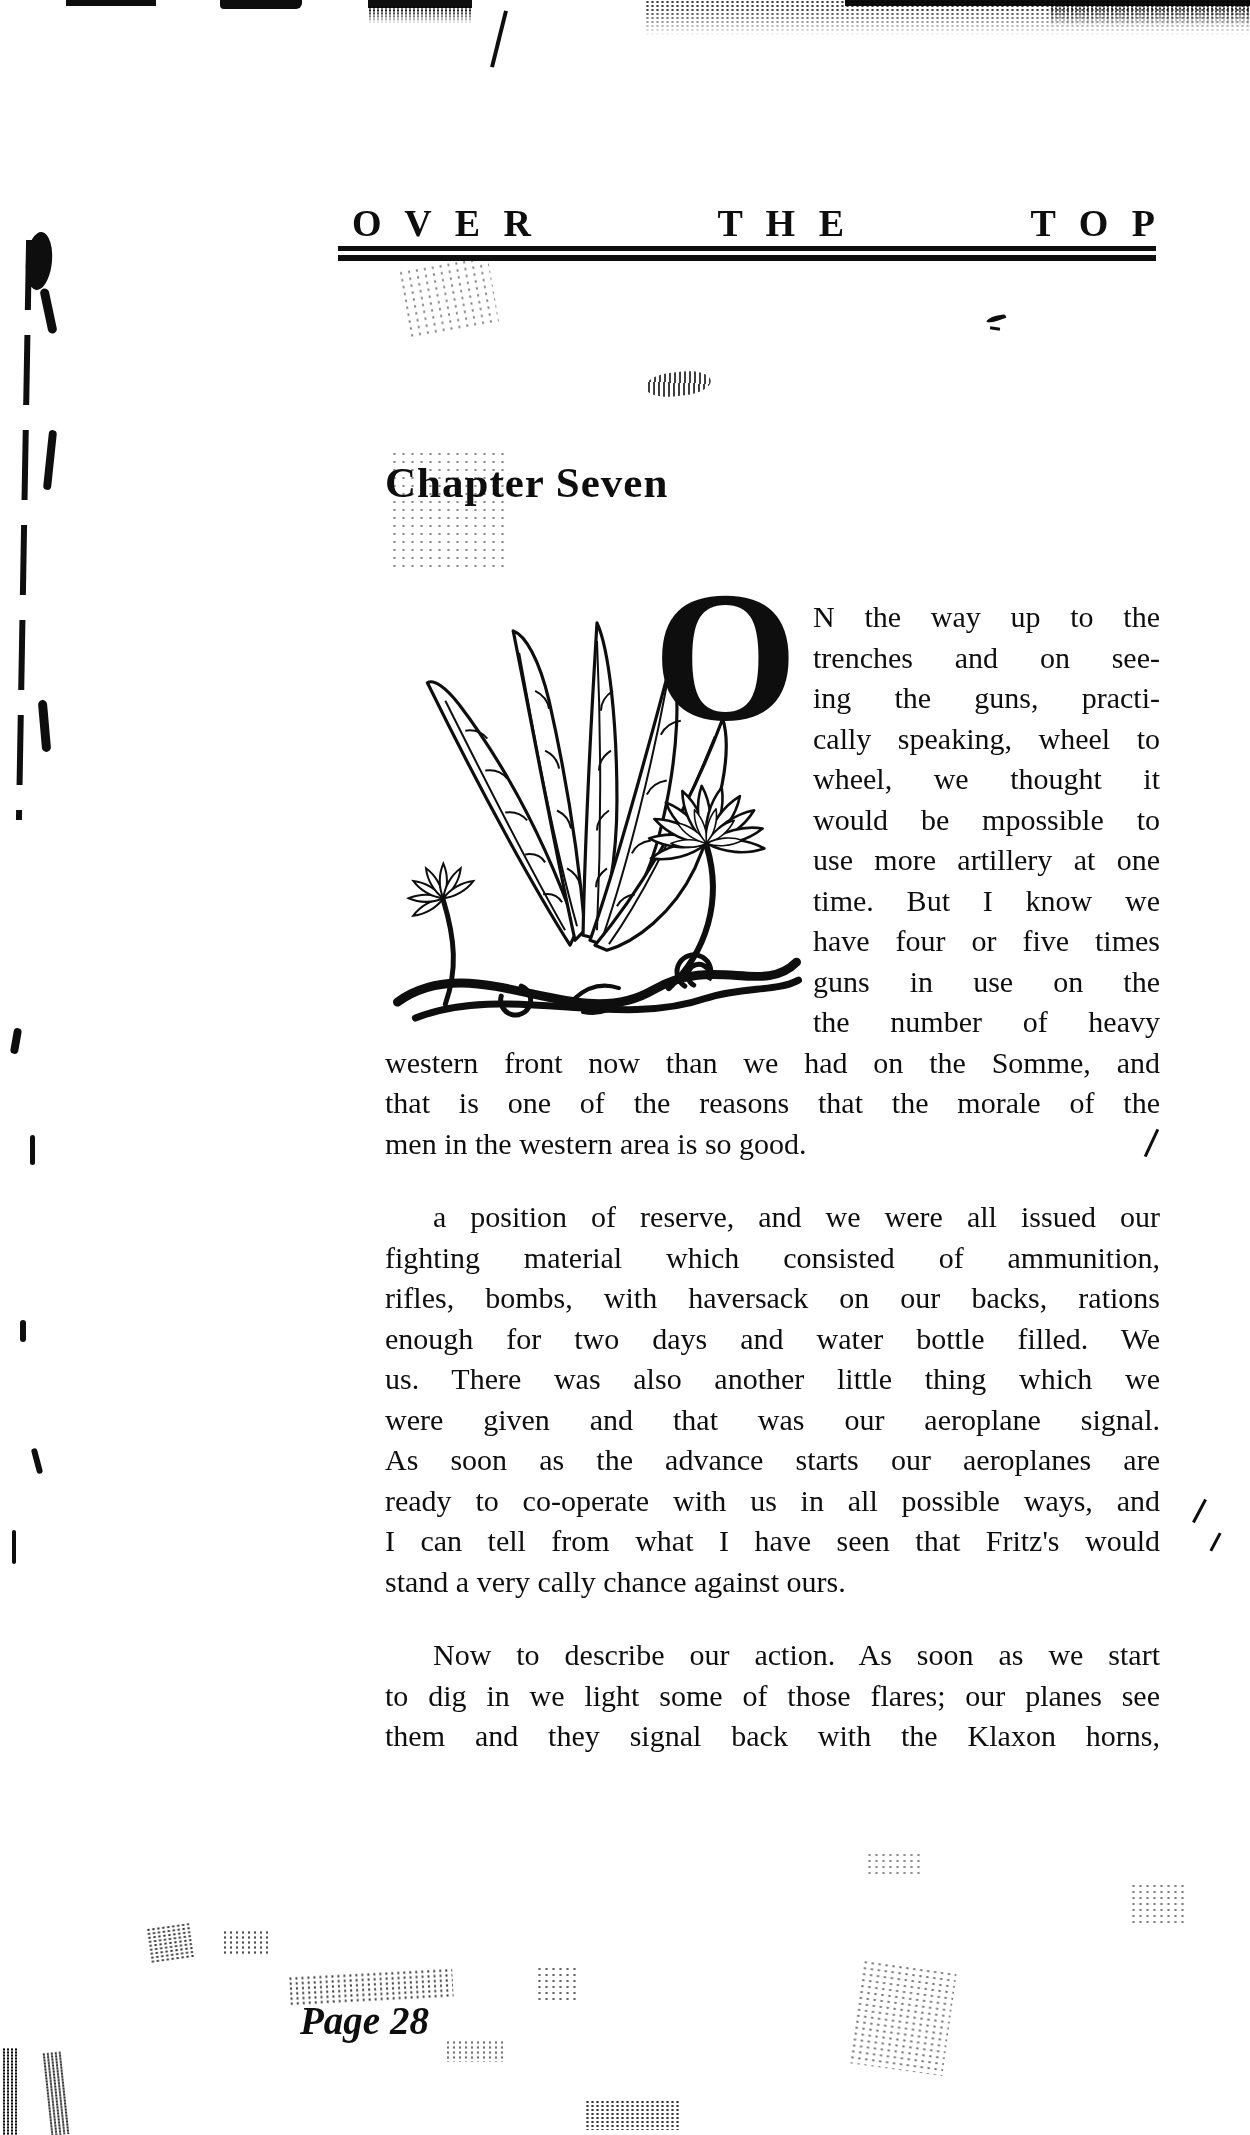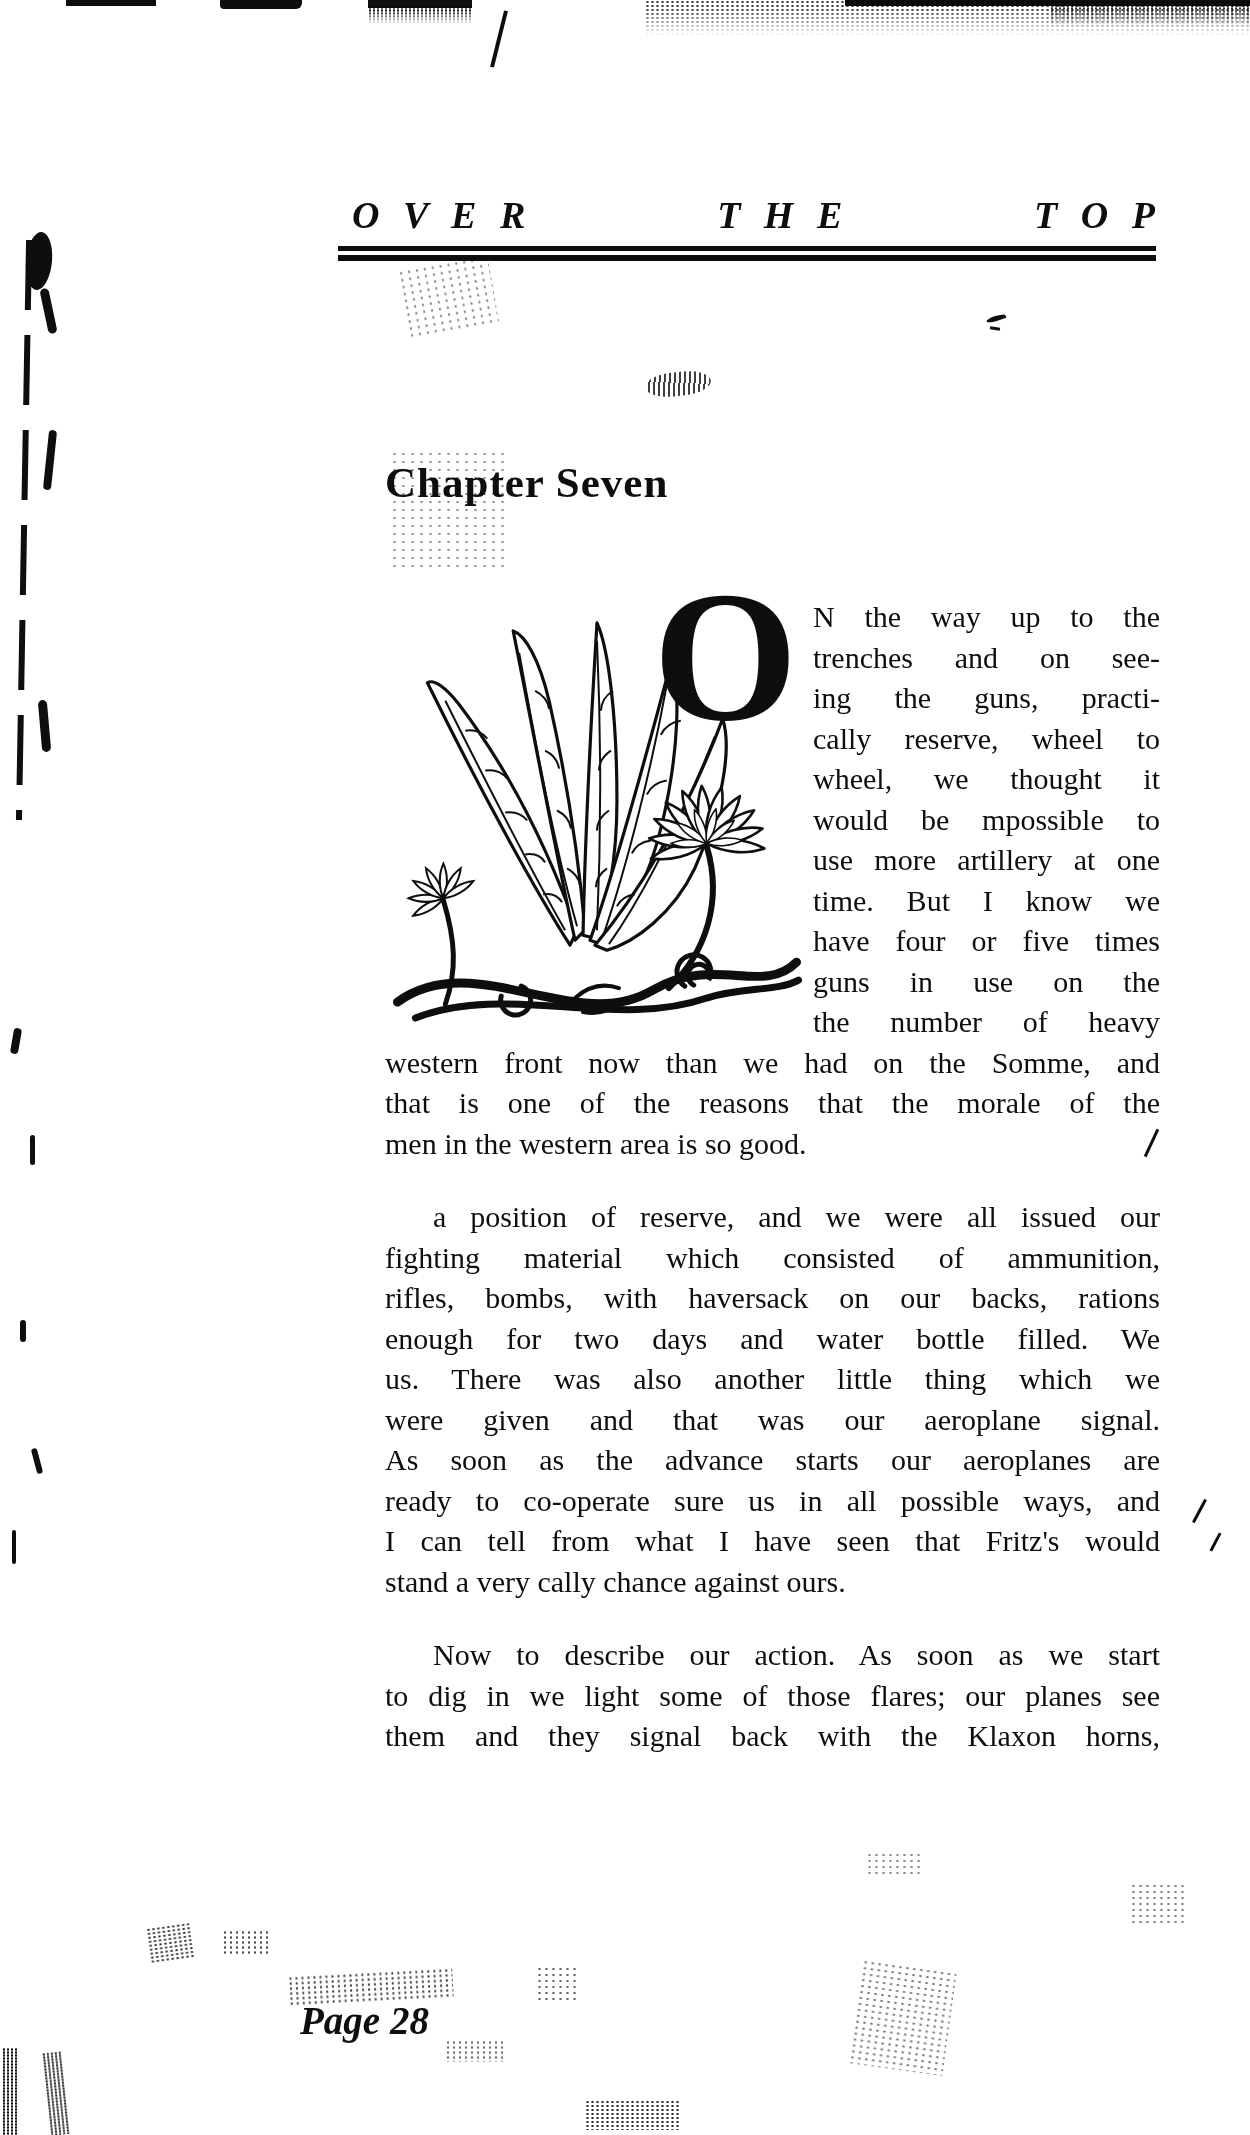--- a/index.html
+++ b/index.html
@@ -2,23 +2,23 @@
 <html><head>
 <meta charset="utf-8">
 <style>
   html,body{margin:0;padding:0;background:#e8e8e8;}
   .page{
     position:relative;width:1250px;height:2135px;background:#ffffff;
     overflow:hidden;font-family:"Liberation Serif",serif;color:#0e0e0e;
   }
   
   .running-header{
-    position:absolute;left:352px;top:196px;width:803px;
+    position:absolute;left:352px;top:204px;width:803px;
     display:flex;justify-content:space-between;
-    font-style:italic;font-weight:700;font-size:38px;line-height:1;
+    font-weight:700;font-size:38px;line-height:1;
     word-spacing:14px;
     gap:6px;
   }
   .header-rule{
     position:absolute;left:338px;top:246px;width:818px;height:16px;
     background:linear-gradient(to bottom,#0e0e0e 0 5px,transparent 5px 9px,#0e0e0e 9px 15px,transparent 15px);
   }
   
   .chapter-title{
     position:absolute;left:385px;top:458px;width:775px;text-align:left;
@@ -177,21 +177,21 @@
           </g>
         </svg>
         <span class="dropcap">O</span>
       </div>
 
       <div>
 
       <div class="line">N the way up to the</div>
           <div class="line">trenches and on see-</div>
           <div class="line">ing the guns, practi-</div>
-          <div class="line">cally reserve, wheel to</div>
+          <div class="line">cally speaking, wheel to</div>
           <div class="line">wheel, we thought it</div>
           <div class="line">would be mpossible to</div>
           <div class="line">use more artillery at one</div>
           <div class="line">time. But I know we</div>
           <div class="line">have four or five times</div>
           <div class="line">guns in use on the</div>
           <div class="line">the number of heavy</div>
         </div>
       <div class="no-justify-last">
 
@@ -204,21 +204,21 @@
 
     <div class="para2 indent-first no-justify-last">
 
         <div class="line">a position of reserve, and we were all issued our</div>
         <div class="line">fighting material which consisted of ammunition,</div>
         <div class="line">rifles, bombs, with haversack on our backs, rations</div>
         <div class="line">enough for two days and water bottle filled. We</div>
         <div class="line">us. There was also another little thing which we</div>
         <div class="line">were given and that was our aeroplane signal.</div>
         <div class="line">As soon as the advance starts our aeroplanes are</div>
-        <div class="line">ready to co-operate sure us in all possible ways, and</div>
+        <div class="line">ready to co-operate with us in all possible ways, and</div>
         <div class="line">I can tell from what I have seen that Fritz's would</div>
         <div class="line">stand a very cally chance against ours.</div>
       </div>
 
     <div class="para3 indent-first">
 
     <div class="line">Now to describe our action. As soon as we start</div>
         <div class="line">to dig in we light some of those flares; our planes see</div>
         <div class="line">them and they signal back with the Klaxon horns,</div>
       </div>

